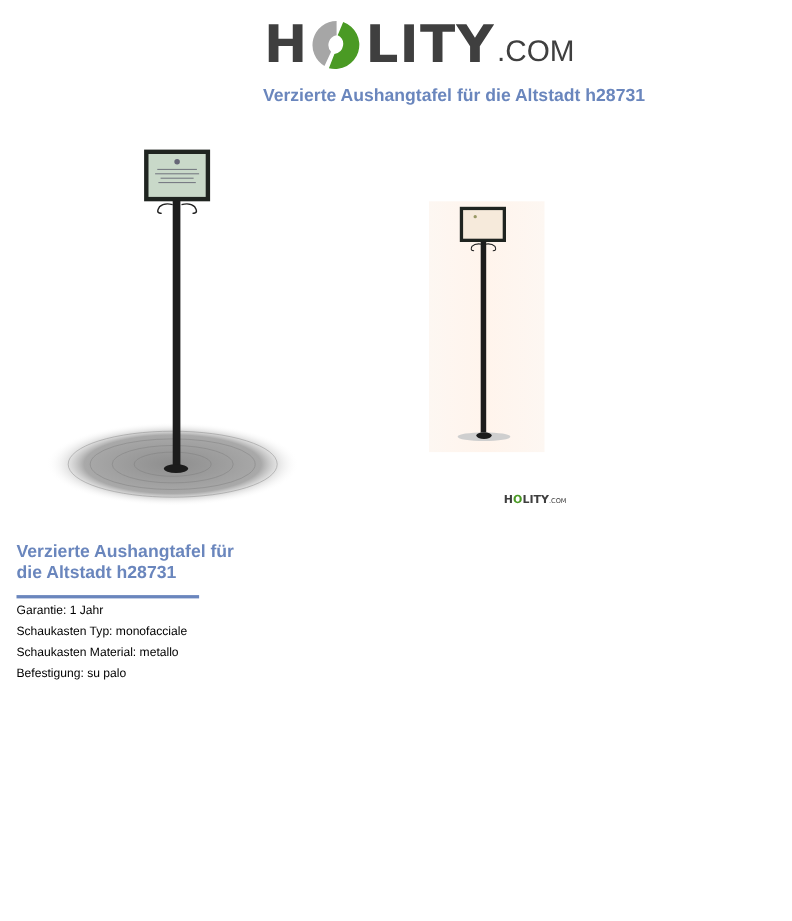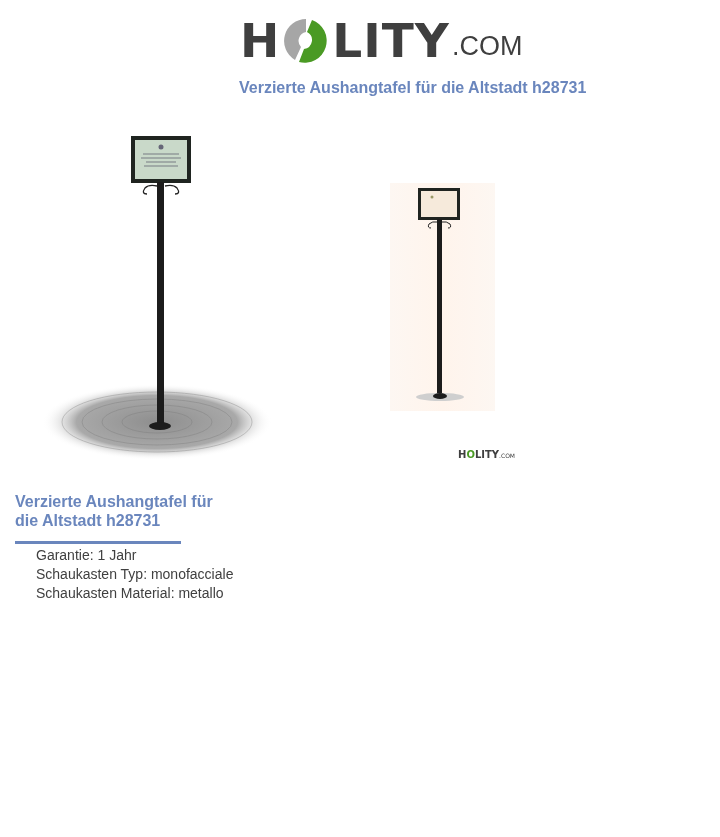--- a/index.html
+++ b/index.html
@@ -17,21 +17,21 @@
   .img-main { position: absolute; left: 40px; top: 130px; width: 235px; height: 335px; }
   .img-thumb { position: absolute; left: 390px; top: 183px; width: 105px; height: 228px; background: linear-gradient(90deg, #fdf7f2, #fff4ec 50%, #fdf7f2); }
   .thumb-logo { position: absolute; left: 458px; top: 449px; font-family: "DejaVu Sans", sans-serif; font-weight: bold;
                 font-size: 10px; color: #3f3f3f; }
   .thumb-logo .small { font-weight: normal; font-size: 6px; }
   .thumb-logo .g { color: #4a9a24; }
 
   .product-title { position: absolute; left: 15px; top: 492px; width: 220px; font-size: 16px; font-weight: bold;
                    color: #6a86bd; line-height: 19px; }
   .divider { position: absolute; left: 15px; top: 541px; width: 166px; height: 3px; background: #6a86bd; }
-  .specs { position: absolute; left: 15px; top: 546px; font-size: 14px; color: #404040; line-height: 19px; margin-left: 21px; }
+  .specs { position: absolute; left: 15px; top: 546px; font-size: 11px; color: #000000; line-height: 19px; }
   .spec-row { white-space: nowrap; }
 </style>
 </head>
 <body>
 
 <div class="logo">
   <div class="logo-letters">
     <span>H</span>
     <svg class="logo-o" viewBox="0 0 50 50">
       <path d="M25 3 A22 22 0 0 0 14 44 L20 31 A9 9 0 0 1 25 16 Z" fill="#a6a6a6"></path>
@@ -94,13 +94,14 @@
   <span>H</span><span class="g">O</span><span>LITY</span><span class="small">.COM</span>
 </div>
 
 <div class="product-title">Verzierte Aushangtafel für die Altstadt h28731</div>
 <div class="divider"></div>
 
 <div class="specs">
   <div class="spec-row">Garantie: 1 Jahr</div>
   <div class="spec-row">Schaukasten Typ: monofacciale</div>
   <div class="spec-row">Schaukasten Material: metallo</div>
+  <div class="spec-row">Befestigung: su palo</div>
 </div>
 
 </body></html>

